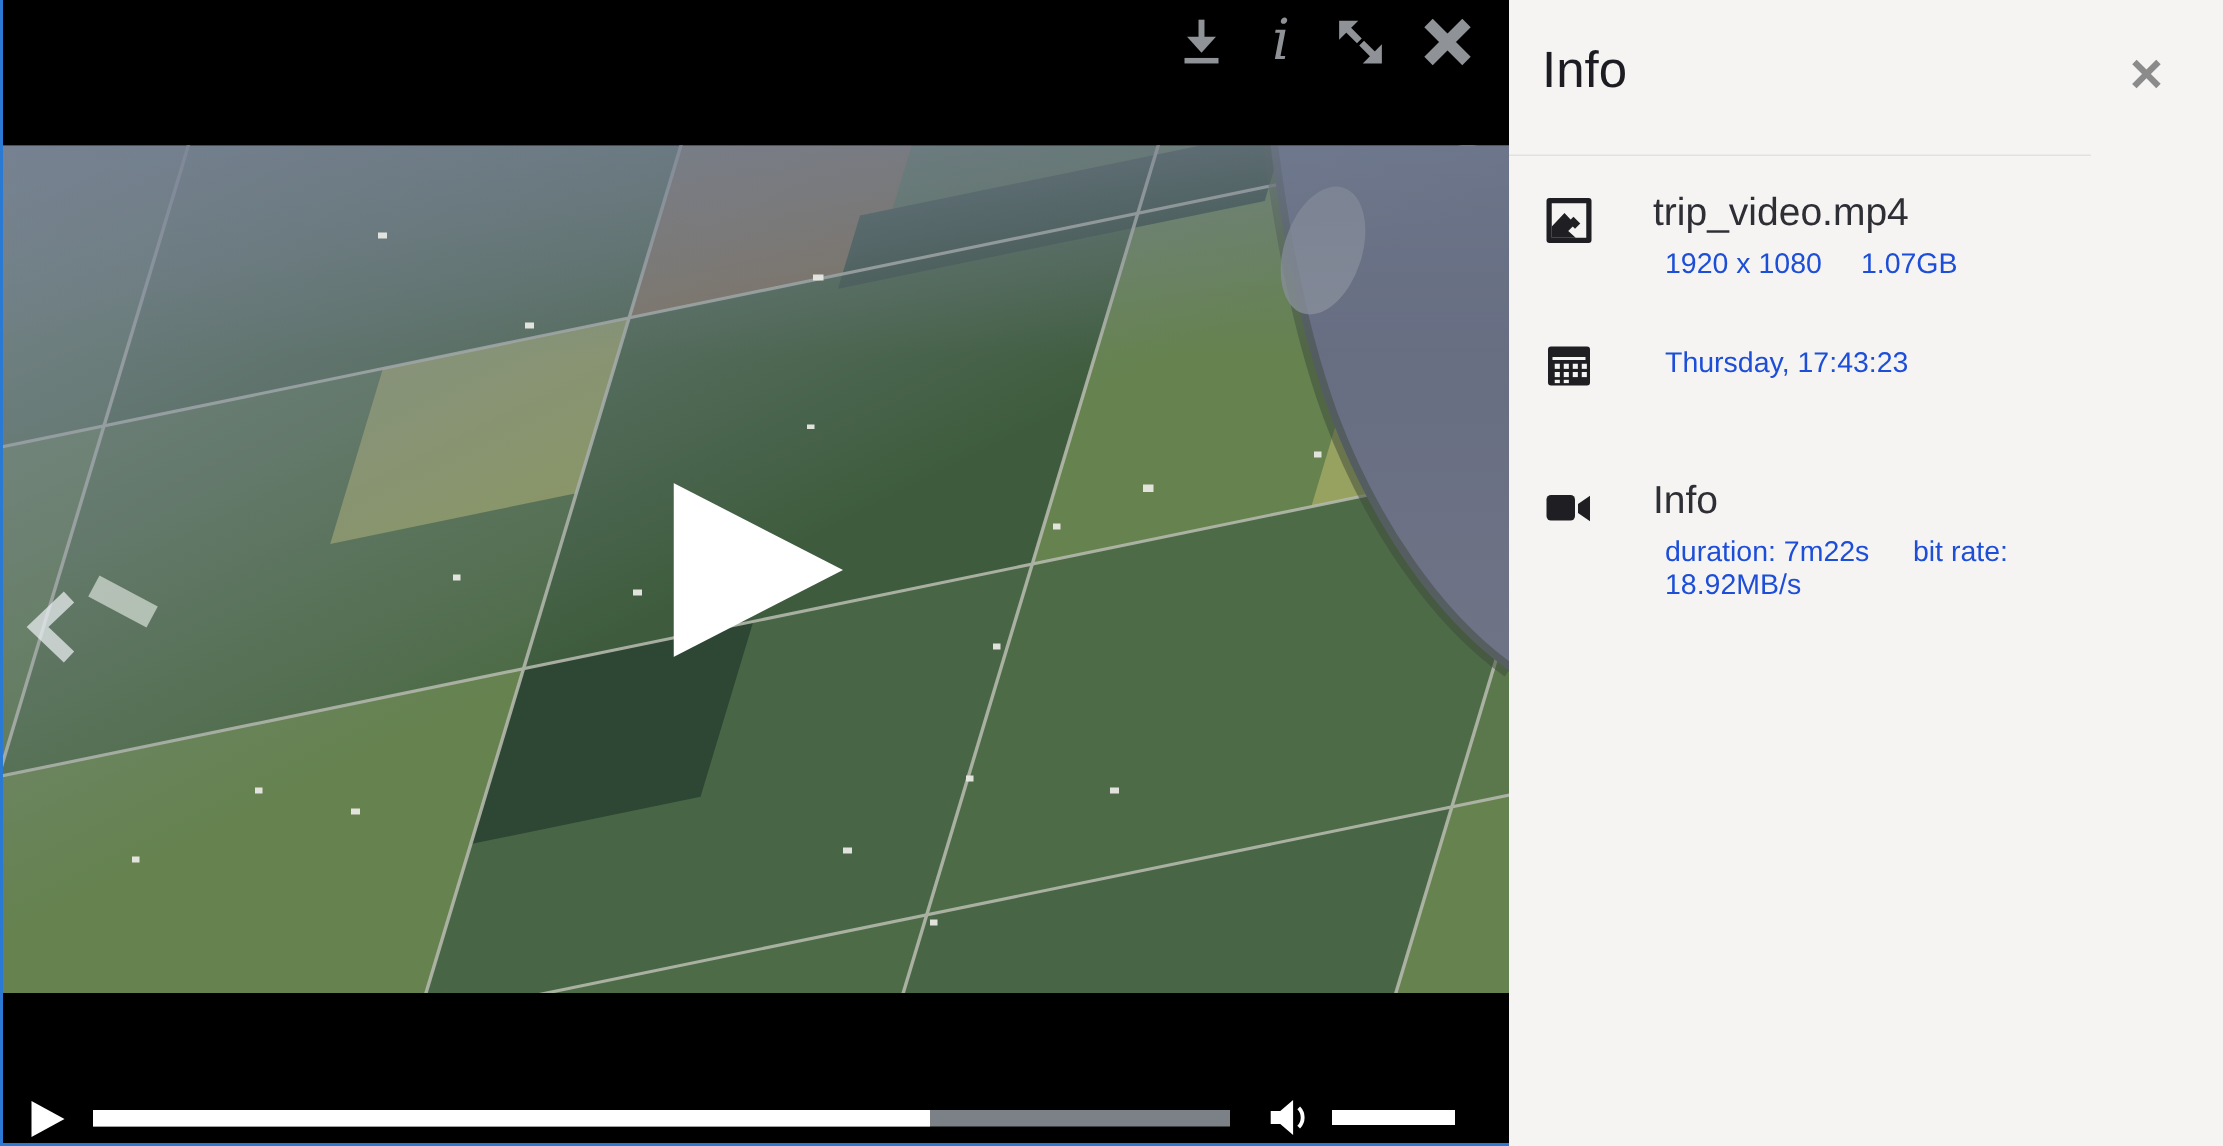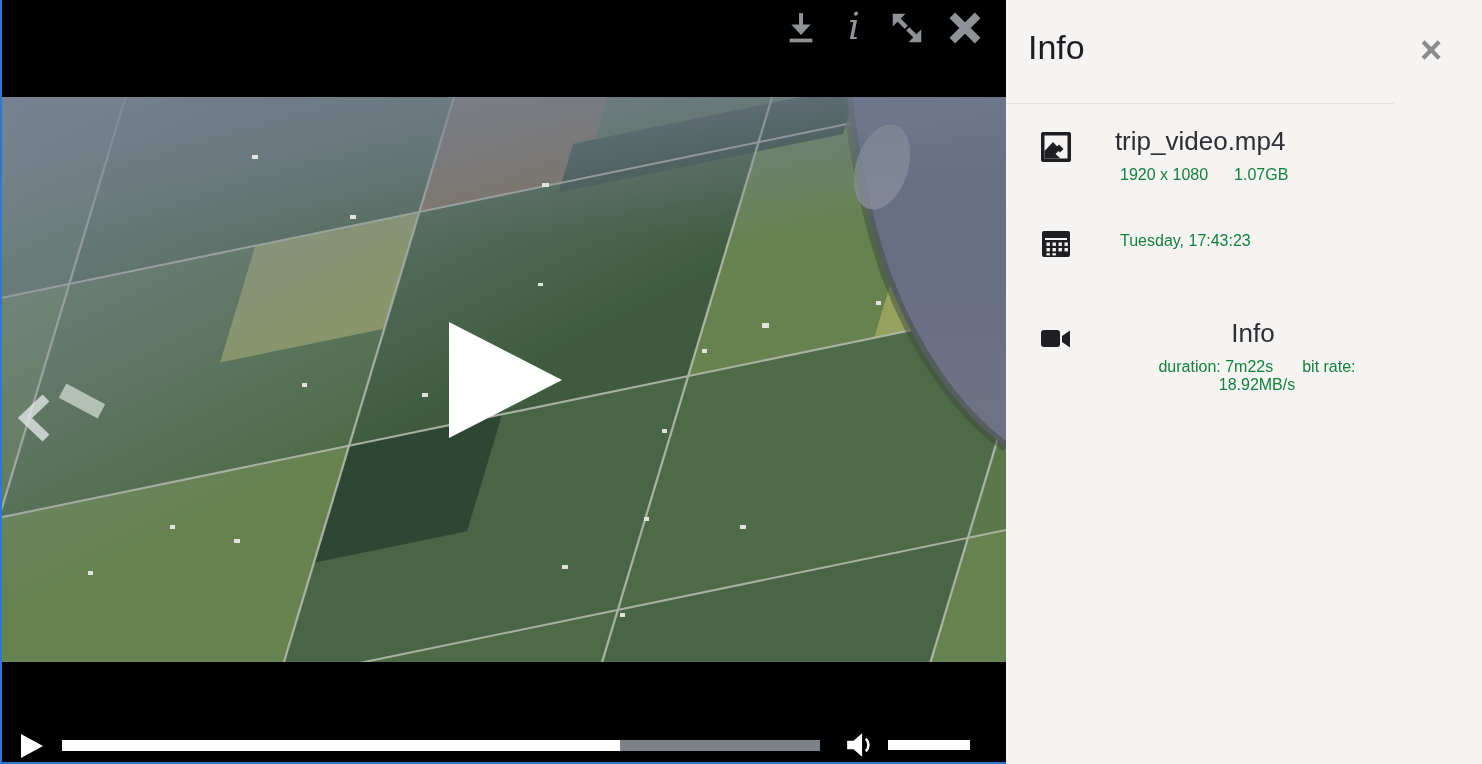--- a/index.html
+++ b/index.html
@@ -28,25 +28,25 @@
   .volume-fill { height: 100%; background: #ffffff; }
 
   
   .panel { position: absolute; left: 1006px; top: 0; width: 388px; height: 764px; background: #f5f4f3; }
   .panel-header { position: absolute; left: 22px; top: 28px; font-size: 34px; color: #1c1c22; }
   .panel-close { position: absolute; left: 404px; top: 30px; width: 42px; height: 40px;
                  font-size: 38px; font-weight: bold; color: #8b8b8b; line-height: 40px;
                  text-align: center; cursor: pointer; }
   .panel-divider { position: absolute; left: 0; top: 103px; width: 100%; height: 1px; background: #e2e1e0; }
 
-  .info-row { position: absolute; left: 34px; display: flex; align-items: flex-start; text-align: center; }
+  .info-row { position: absolute; left: 24px; display: flex; align-items: flex-start; }
   .row-icon { width: 32px; margin-top: 5px; margin-right: 40px; flex: none; }
   .row-icon svg { display: block; }
   .row-title { font-size: 26px; color: #2e2e35; line-height: 30px; }
-  .row-details { margin-top: 10px; padding-left: 8px; font-size: 16px; color: #15803d; }
+  .row-details { margin-top: 10px; padding-left: 8px; font-size: 19px; color: #1d4ed8; }
   .gap-sm { margin-left: 26px; }
   .gap-lg { margin-left: 29px; }
 </style>
 </head>
 <body>
 
 <div class="stage">
 
   <div class="player">
 
@@ -229,21 +229,21 @@
               <rect x="12.5" y="21" width="3.4" height="3.4"></rect>
             <rect x="18.5" y="21" width="3.4" height="3.4"></rect>
               <rect x="24.5" y="21" width="3.4" height="3.4"></rect>
             <rect x="6.5" y="26.2" width="3.4" height="2.2"></rect>
               <rect x="12.5" y="26.2" width="3.4" height="2.2"></rect>
           </g>
         </svg>
       </div>
       <div class="row-text">
         <div class="row-details">
-          <span>Tuesday, 17:43:23</span>
+          <span>Thursday, 17:43:23</span>
         </div>
       </div>
     </div>
 
     <div class="info-row" style="top:318px">
       <div class="row-icon" style="margin-top:9px">
         <svg width="32" height="24" viewBox="0 0 32 24">
           <rect x="1" y="3" width="19" height="17" rx="3" fill="#1f1f23"></rect>
           <polygon points="22,9 30,3.5 30,20.5 22,15" fill="#1f1f23"></polygon>
         </svg>

